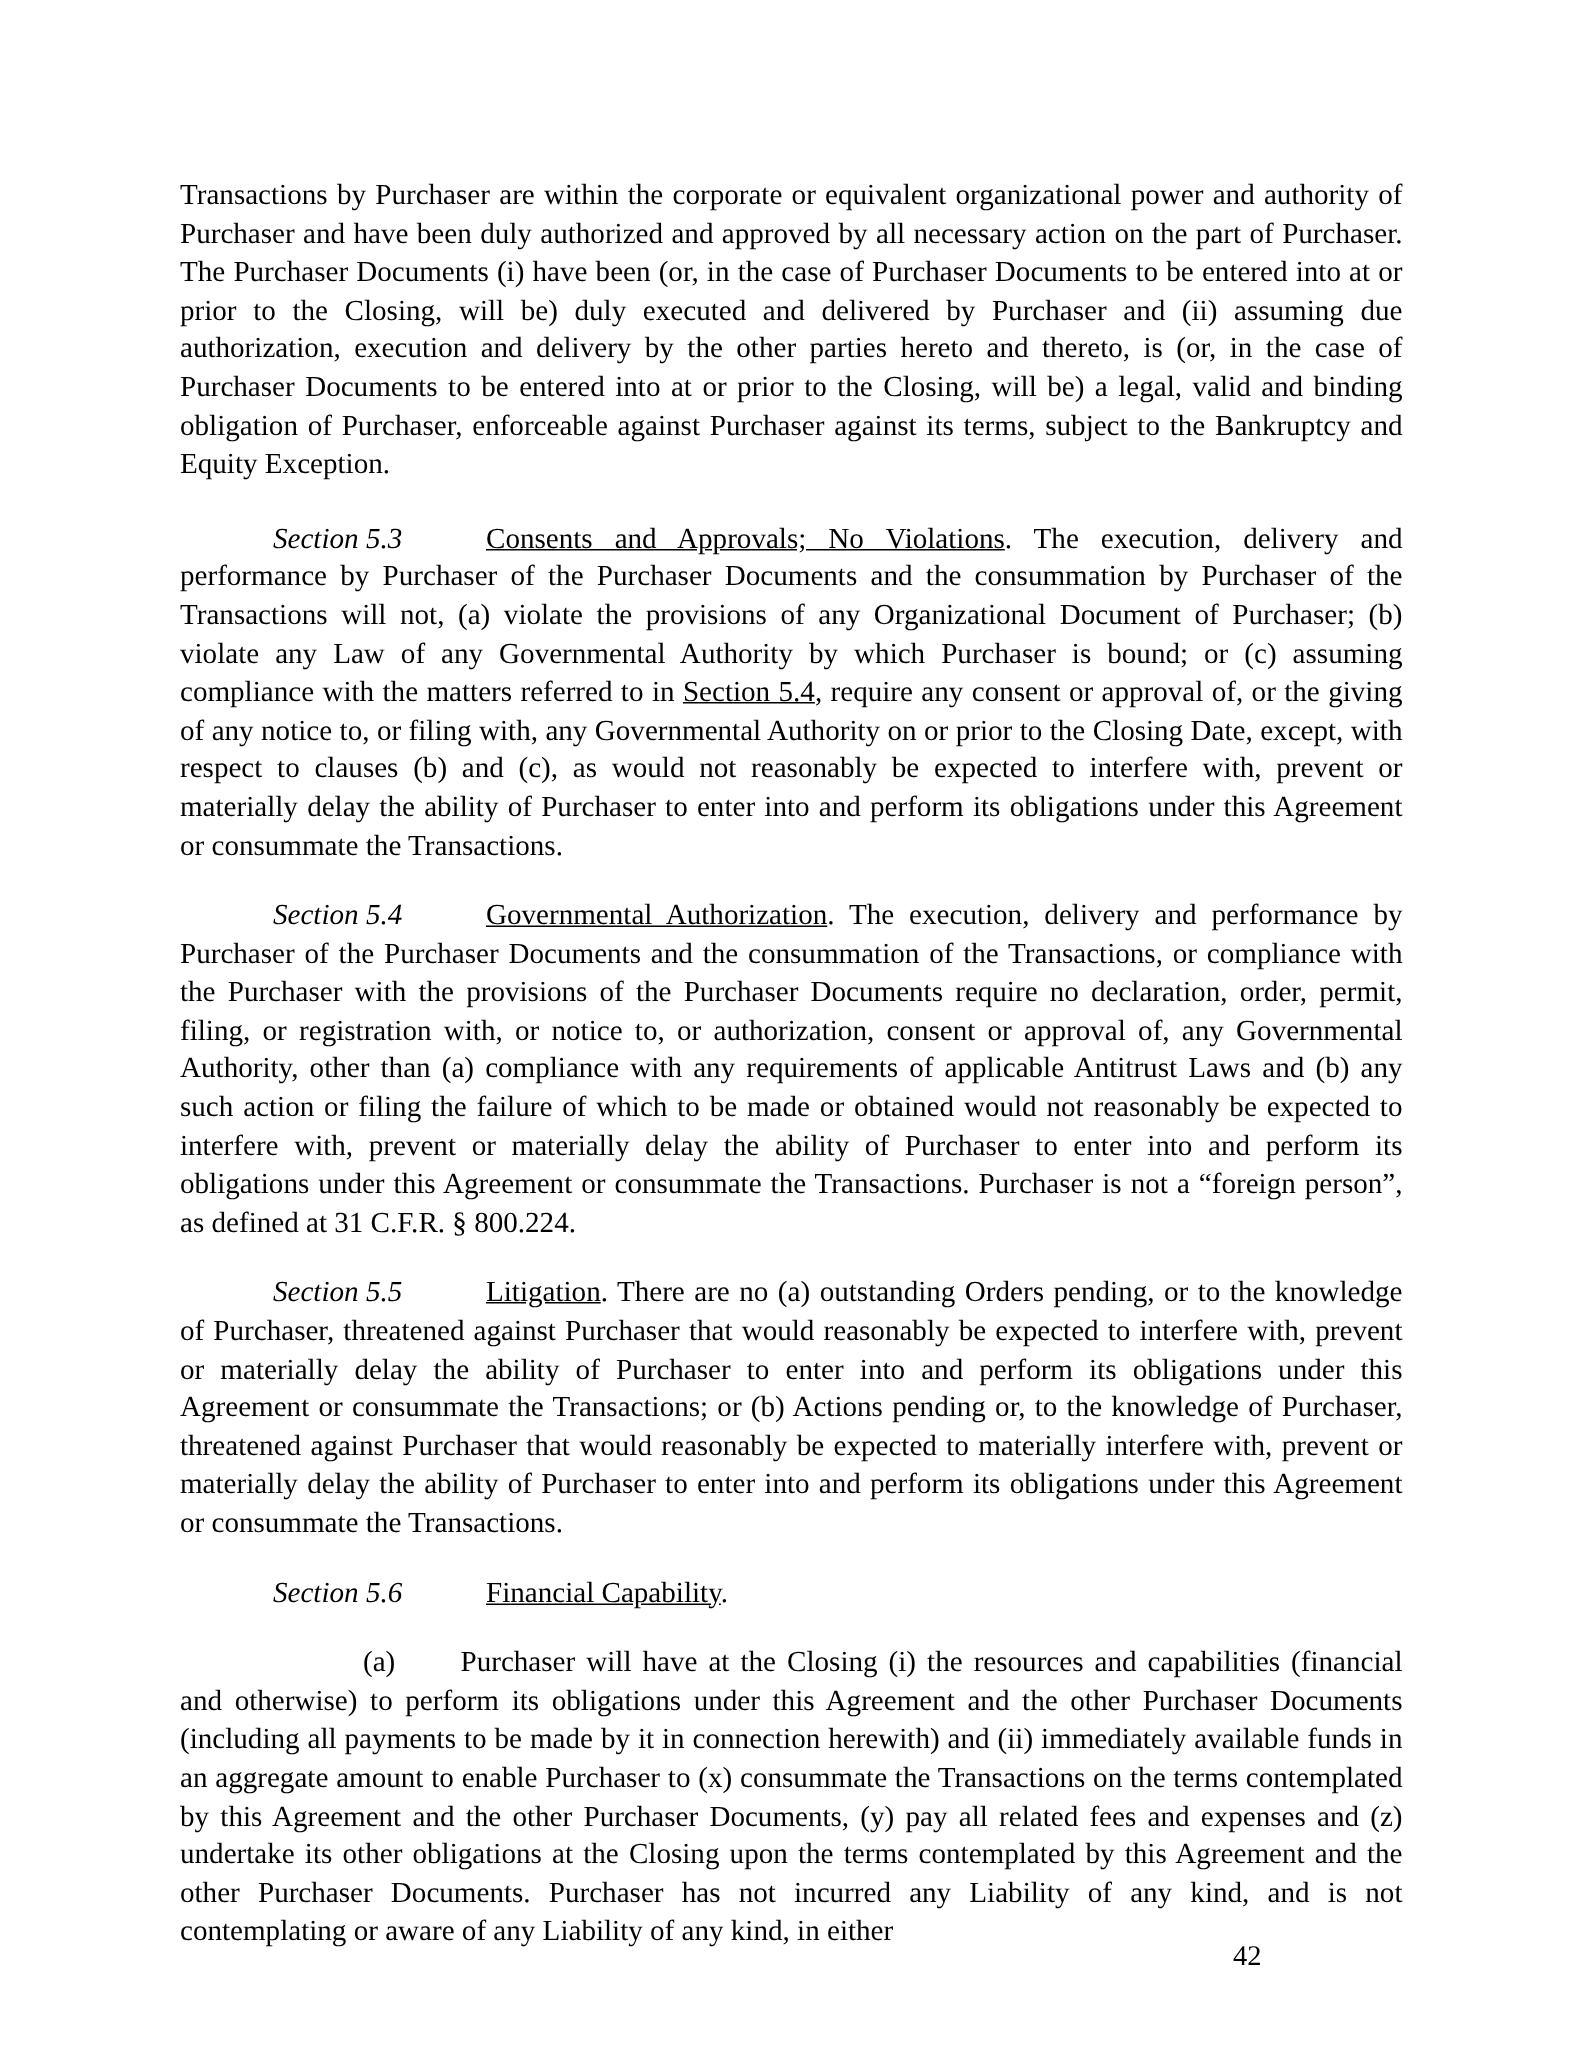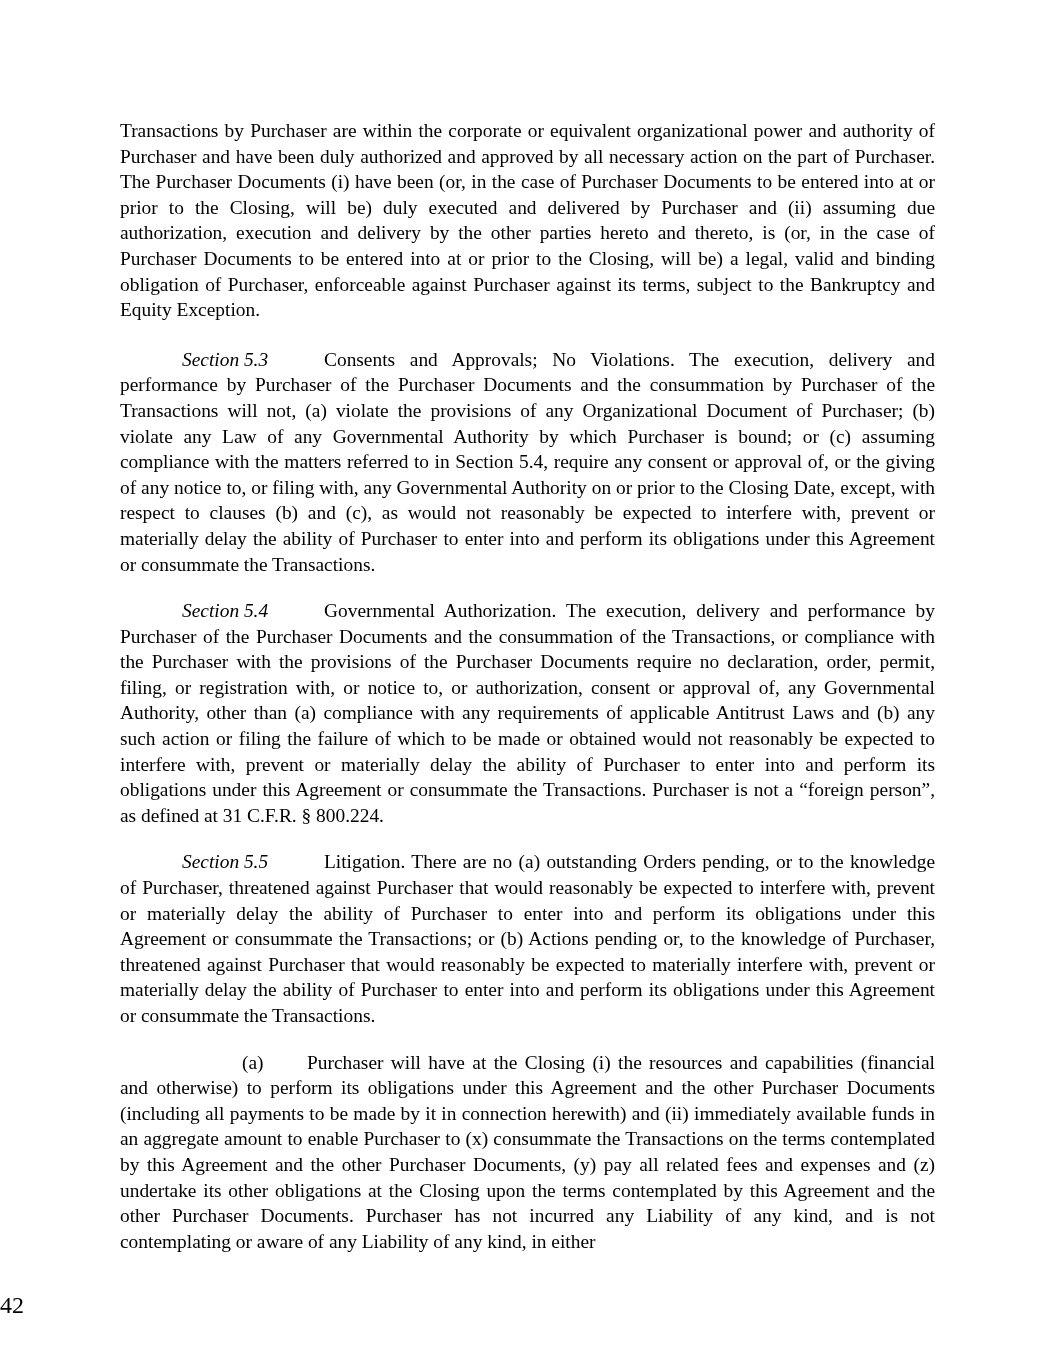--- a/index.html
+++ b/index.html
@@ -45,31 +45,32 @@
   .sec-num {
     display: inline-block;
     width: 142px;
     font-style: italic;
   }
   .sub-num {
     display: inline-block;
     width: 65px;
   }
   .u {
+    text-decoration: underline;
   }
   .nojust {
     text-align: left;
   }
   .page-number {
     position: absolute;
     left: 0;
     right: 0;
     bottom: 48px;
-    text-align: left;
-    font-size: 24px;
+    text-align: right;
+    font-size: 19px;
     line-height: 24px;
   }
 </style>
 </head>
 <body>
 
 <div class="page">
   <div class="doc-body">
 
     <p class="para first">
@@ -81,20 +82,23 @@
     </p>
 
     <p class="para">
       <span class="indent-sec"></span><span class="sec-num">Section 5.4</span><span class="u">Governmental Authorization</span><span>.  The execution, delivery and performance by Purchaser of the Purchaser Documents and the consummation of the Transactions, or compliance with the Purchaser with the provisions of the Purchaser Documents require no declaration, order, permit, filing, or registration with, or notice to, or authorization, consent or approval of, any Governmental Authority, other than (a) compliance with any requirements of applicable Antitrust Laws and (b) any such action or filing the failure of which to be made or obtained would not reasonably be expected to interfere with, prevent or materially delay the ability of Purchaser to enter into and perform its obligations under this Agreement or consummate the Transactions.  Purchaser is not a “foreign person”, as defined at 31 C.F.R. § 800.224.</span>
     </p>
 
     <p class="para">
       <span class="indent-sec"></span><span class="sec-num">Section 5.5</span><span class="u">Litigation</span><span>.  There are no (a) outstanding Orders pending, or to the knowledge of Purchaser, threatened against Purchaser that would reasonably be expected to interfere with, prevent or materially delay the ability of Purchaser to enter into and perform its obligations under this Agreement or consummate the Transactions; or (b) Actions pending or, to the knowledge of Purchaser, threatened against Purchaser that would reasonably be expected to materially interfere with, prevent or materially delay the ability of Purchaser to enter into and perform its obligations under this Agreement or consummate the Transactions.</span>
     </p>
 
+    <p class="para nojust">
+      <span class="indent-sec"></span><span class="sec-num">Section 5.6</span><span class="u">Financial Capability</span><span>.</span>
+    </p>
 
     <p class="para">
       <span class="indent-sub"></span><span class="sub-num">(a)</span><span>Purchaser will have at the Closing (i) the resources and capabilities (financial and otherwise) to perform its obligations under this Agreement and the other Purchaser Documents (including all payments to be made by it in connection herewith) and (ii) immediately available funds in an aggregate amount to enable Purchaser to (x) consummate the Transactions on the terms contemplated by this Agreement and the other Purchaser Documents, (y) pay all related fees and expenses and (z) undertake its other obligations at the Closing upon the terms contemplated by this Agreement and the other Purchaser Documents. Purchaser has not incurred any Liability of any kind, and is not contemplating or aware of any Liability of any kind, in either</span>
     </p>
 
   </div>
 
   <div class="page-number">42</div>
 </div>
 

